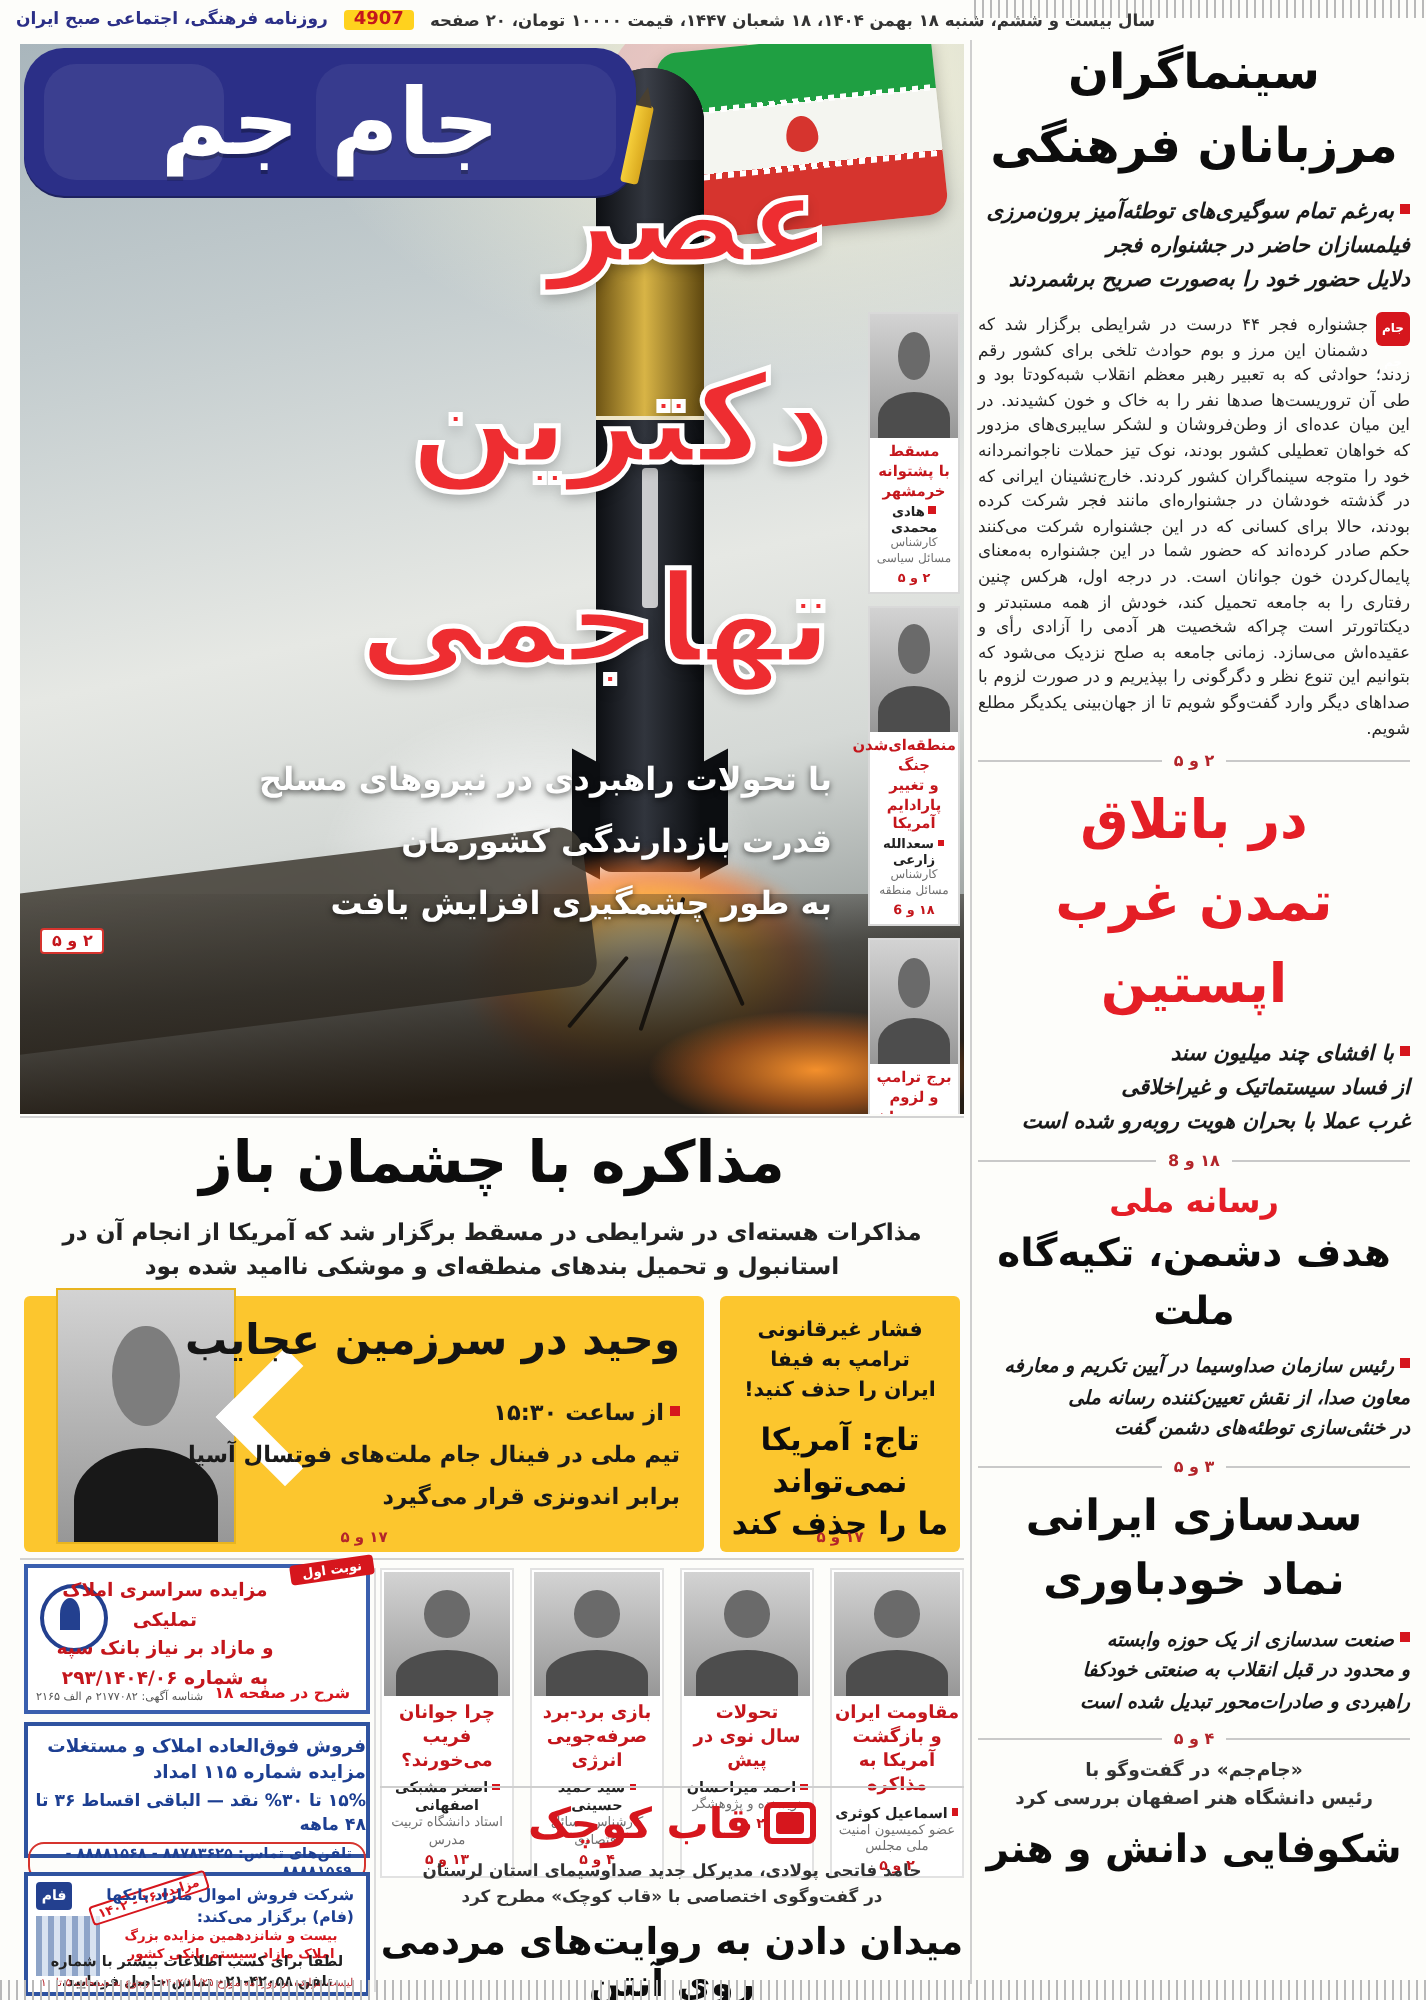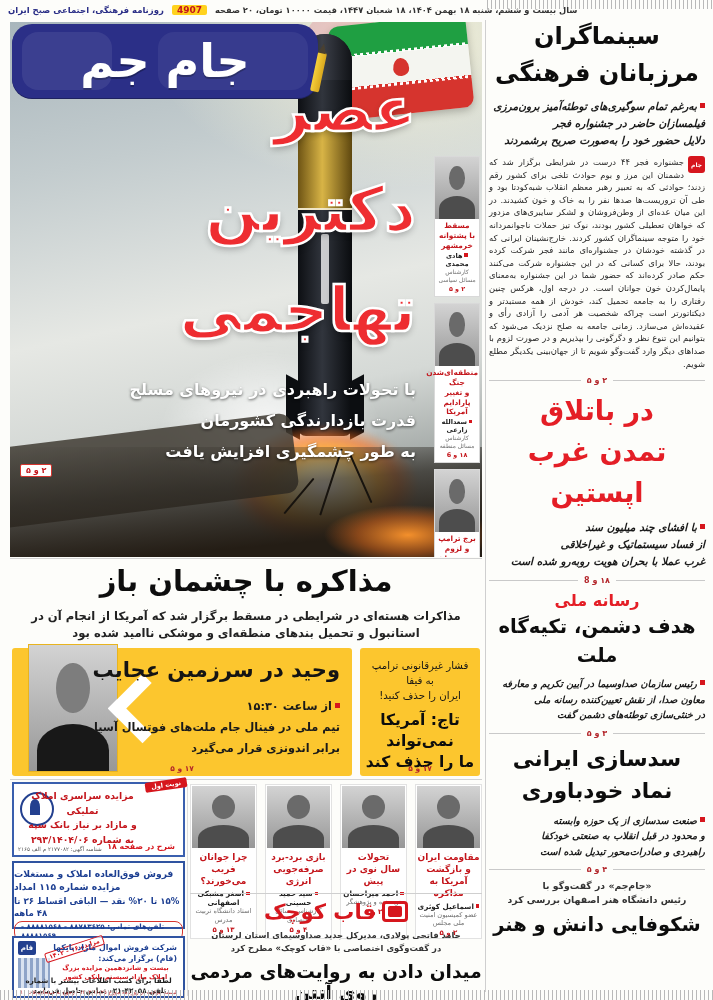--- a/index.html
+++ b/index.html
@@ -98,21 +98,21 @@
   .nego .pg{font-size:8px;color:#b3252a;font-weight:bold;margin-top:6px;}
   
   .ybox{position:absolute;top:648px;height:128px;background:#fcc62e;border-radius:3px;}
   .yl{left:12px;width:340px;}
   .yr{left:360px;width:120px;}
   .vphoto{position:absolute;right:auto;left:16px;top:-4px;width:88px;height:126px;border:1px solid #e8b41f;}
   .chev{position:absolute;left:106px;top:36px;width:36px;height:36px;border-left:13px solid #fff;border-bottom:13px solid #fff;transform:rotate(45deg);}
   .yl .h{position:absolute;right:12px;top:10px;font-size:21px;font-weight:800;color:#141414;}
   .yl .bl2{position:absolute;right:12px;top:48px;text-align:right;font-size:11.3px;font-weight:bold;line-height:21px;color:#1a1a1a;}
   .ybox .pg{position:absolute;bottom:3px;left:50%;transform:translateX(-50%);font-size:7.5px;color:#b3252a;font-weight:bold;}
-  .yr .k{margin:10px 8px 0;text-align:center;font-size:10.2px;font-weight:normal;line-height:15px;color:#141414;}
+  .yr .k{margin:10px 8px 0;text-align:center;font-size:10.2px;font-weight:bold;line-height:15px;color:#141414;}
   .yr .h{margin:7px 4px 0;text-align:center;font-size:15.5px;font-weight:800;line-height:21px;color:#0d0d0d;}
   
   .sep2{position:absolute;left:10px;top:779px;width:472px;height:1px;background:#d2d2d2;}
   .ocards{position:absolute;left:190px;top:784px;width:292px;display:flex;gap:8px;}
   .ocard{width:67px;background:#fff;border:1px solid #e2e2e2;padding:1px;}
   .ocard .ph{height:62px;}
   .ocard .t{color:#c4161c;font-size:9px;font-weight:bold;line-height:1.35;text-align:center;margin-top:3px;}
   .ocard .n{font-size:7.2px;font-weight:bold;color:#222;text-align:center;margin-top:2px;}
   .ocard .r{font-size:6.6px;color:#707070;text-align:center;line-height:1.3;}
   .ocard .pg{font-size:7px;color:#c4161c;font-weight:bold;text-align:center;margin-top:1px;}
@@ -126,21 +126,21 @@
   
   .vline2{position:absolute;left:187px;top:784px;height:212px;width:1px;background:#ddd;}
   .ad{position:absolute;left:12px;width:173px;background:#fff;box-sizing:border-box;}
   .ad1{top:782px;height:75px;border:2px solid #3a5fae;}
   .ribbon{position:absolute;top:-4px;right:-4px;background:#d6161d;color:#fff;font-size:6.5px;font-weight:bold;padding:1px 6px;transform:rotate(-8deg);border-radius:2px;}
   .ad1 .txt{position:absolute;right:38px;left:6px;top:5px;text-align:center;color:#c4161c;font-weight:800;font-size:9.3px;line-height:14.5px;}
   .sepah-logo{position:absolute;left:6px;top:8px;width:30px;height:30px;border:2px solid #23408f;border-radius:50%;}
   .sepah-logo::before{content:"";position:absolute;left:8px;top:5px;width:10px;height:16px;background:#23408f;border-radius:50% 50% 0 0;}
   .ad1 .foot{position:absolute;right:8px;bottom:4px;color:#d6161d;font-size:7.8px;font-weight:bold;}
   .ad1 .idl{position:absolute;left:4px;bottom:3px;color:#555;font-size:5.6px;}
-  .ad2{top:861px;height:68px;border:2px solid #2f53a0;text-align:left;}
+  .ad2{top:861px;height:68px;border:2px solid #2f53a0;text-align:right;}
   .ad2 .t{color:#1d3f92;font-weight:800;font-size:9.2px;line-height:13px;margin-top:4px;}
   .ad2 .c{color:#1d3f92;font-weight:bold;font-size:8.6px;line-height:12px;margin-top:2px;}
   .ad2 .ph{display:inline-block;border:1px solid #d6342e;border-radius:8px;color:#1d3f92;font-weight:bold;font-size:7.2px;padding:0 6px;margin-top:2px;}
   .ad2 .foot{color:#d6161d;font-size:7.4px;font-weight:bold;margin-top:2px;}
   .ad3{top:936px;height:62px;border:2px solid #2f53a0;}
   .fam-logo{position:absolute;left:4px;top:3px;width:18px;height:14px;background:#23408f;color:#fff;font-size:7px;font-weight:bold;text-align:center;line-height:14px;border-radius:2px;}
   .ad3 .t{position:absolute;right:6px;top:4px;text-align:right;font-size:7.8px;font-weight:800;color:#1d3f92;line-height:11px;}
   .ad3 .hl{position:absolute;right:6px;left:40px;top:26px;color:#d6161d;font-size:6.6px;font-weight:bold;line-height:9px;text-align:center;}
   .ad3 .c{position:absolute;right:6px;left:6px;top:38px;text-align:center;color:#222;font-size:7.2px;font-weight:bold;line-height:10px;}
   .ad3 .foot{position:absolute;left:4px;right:4px;bottom:1px;text-align:center;color:#b3252a;font-size:5.4px;}

